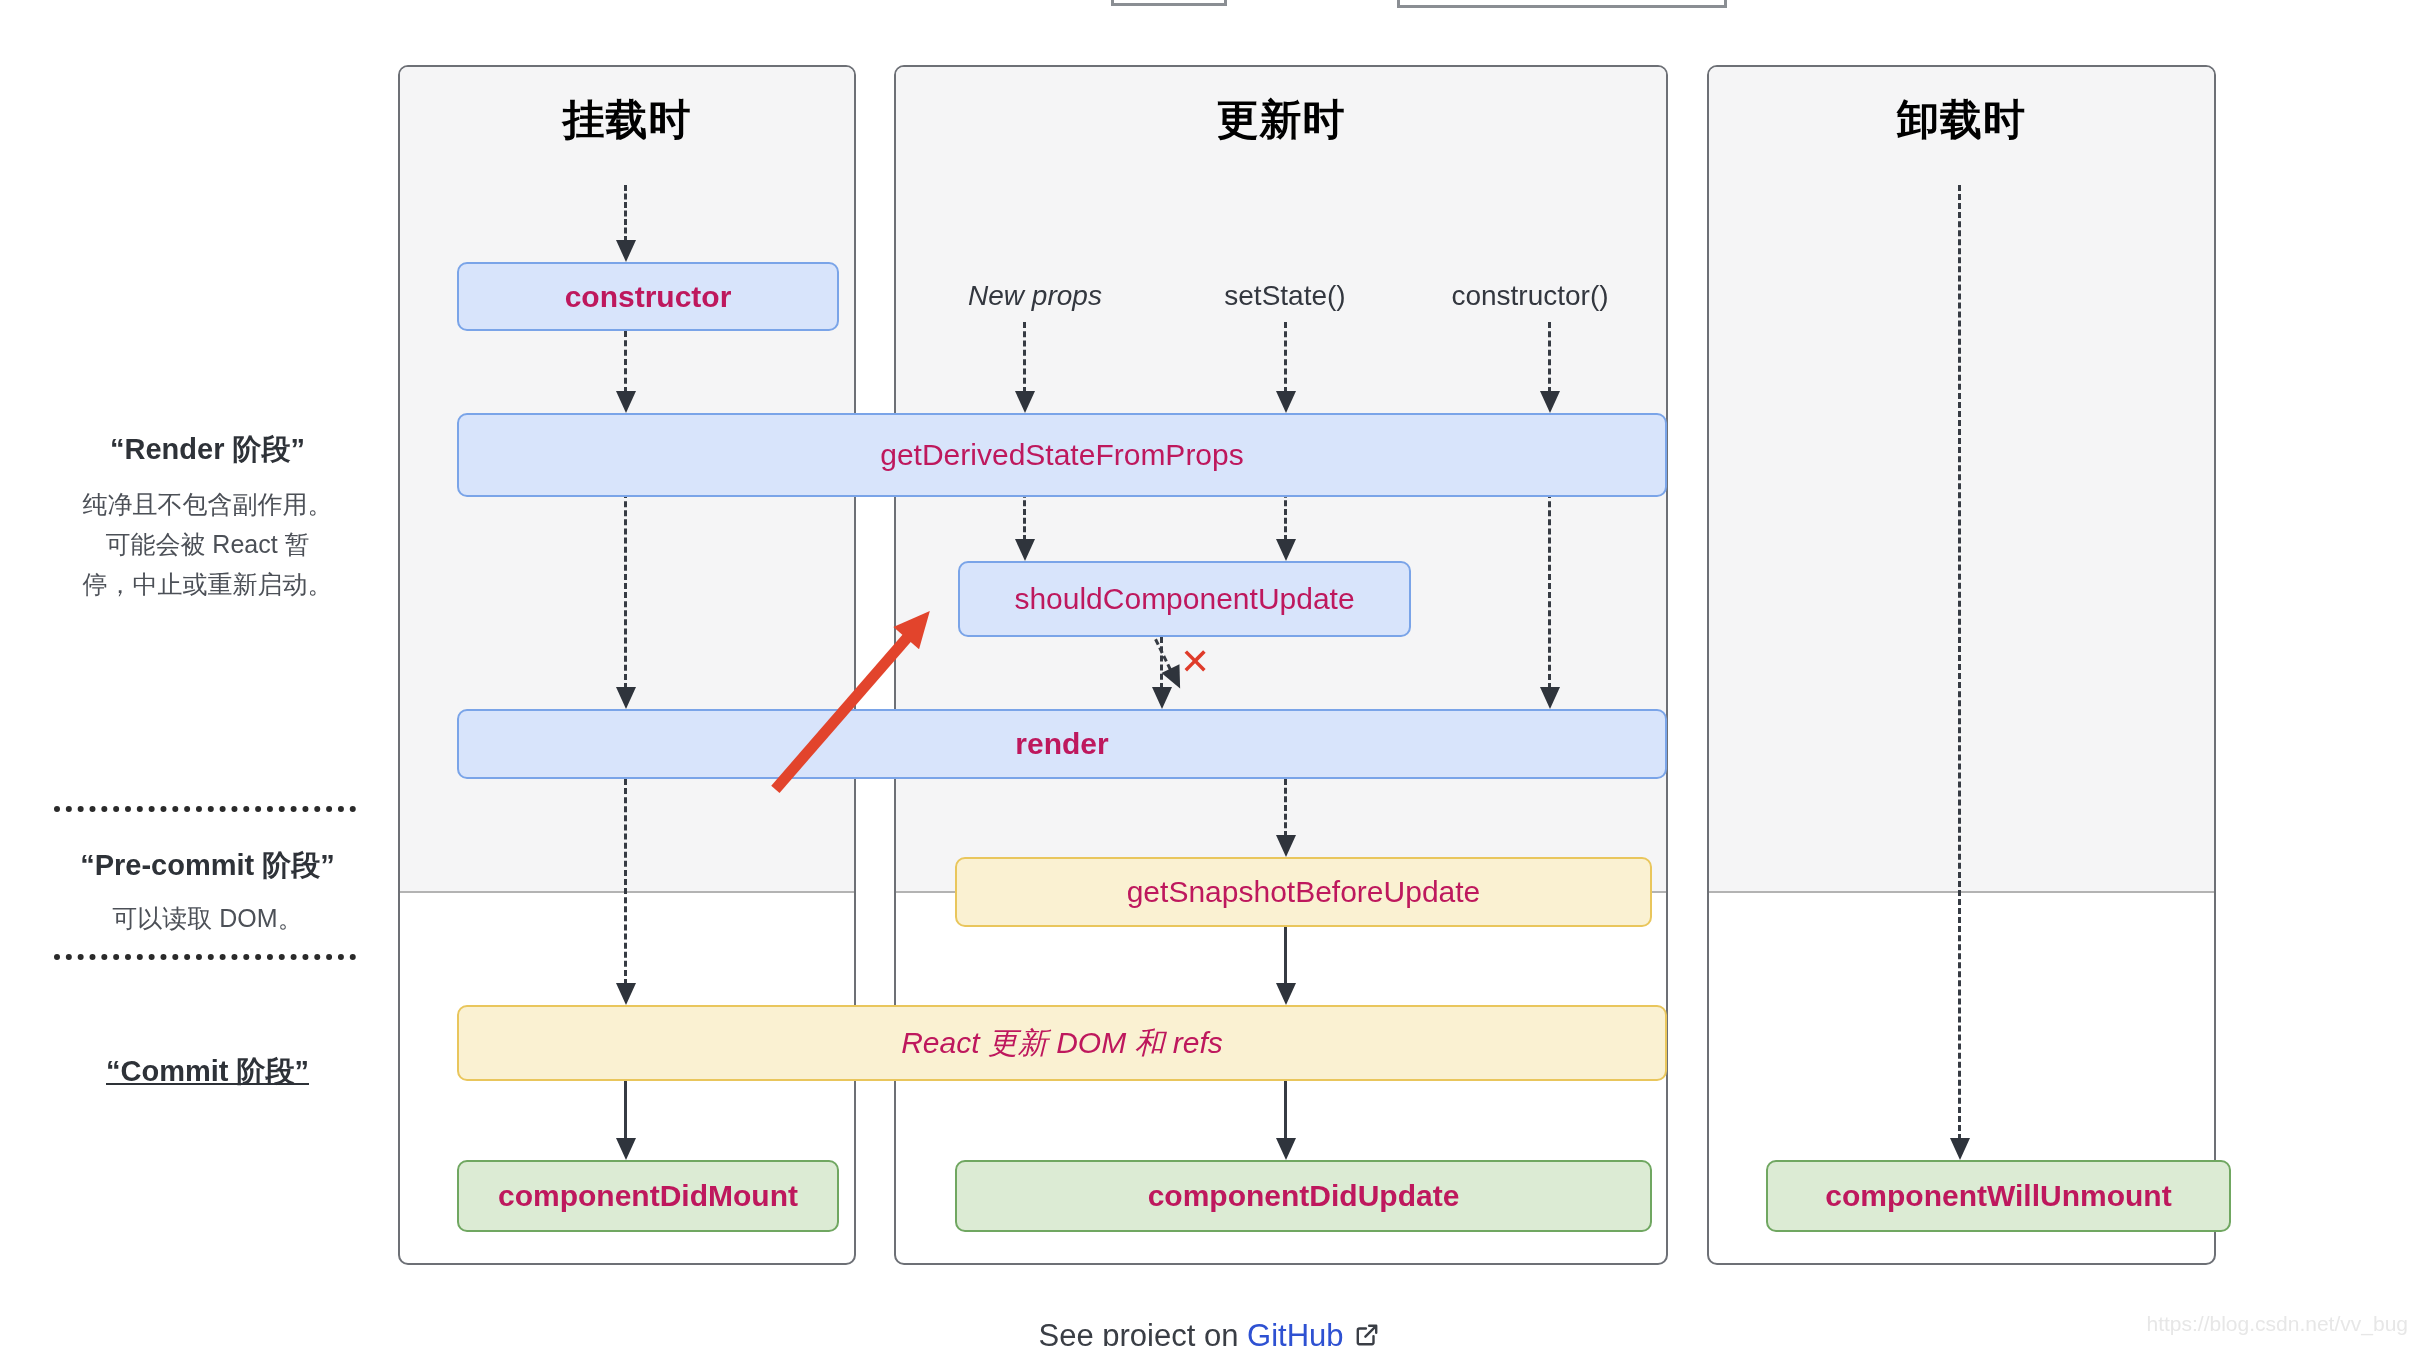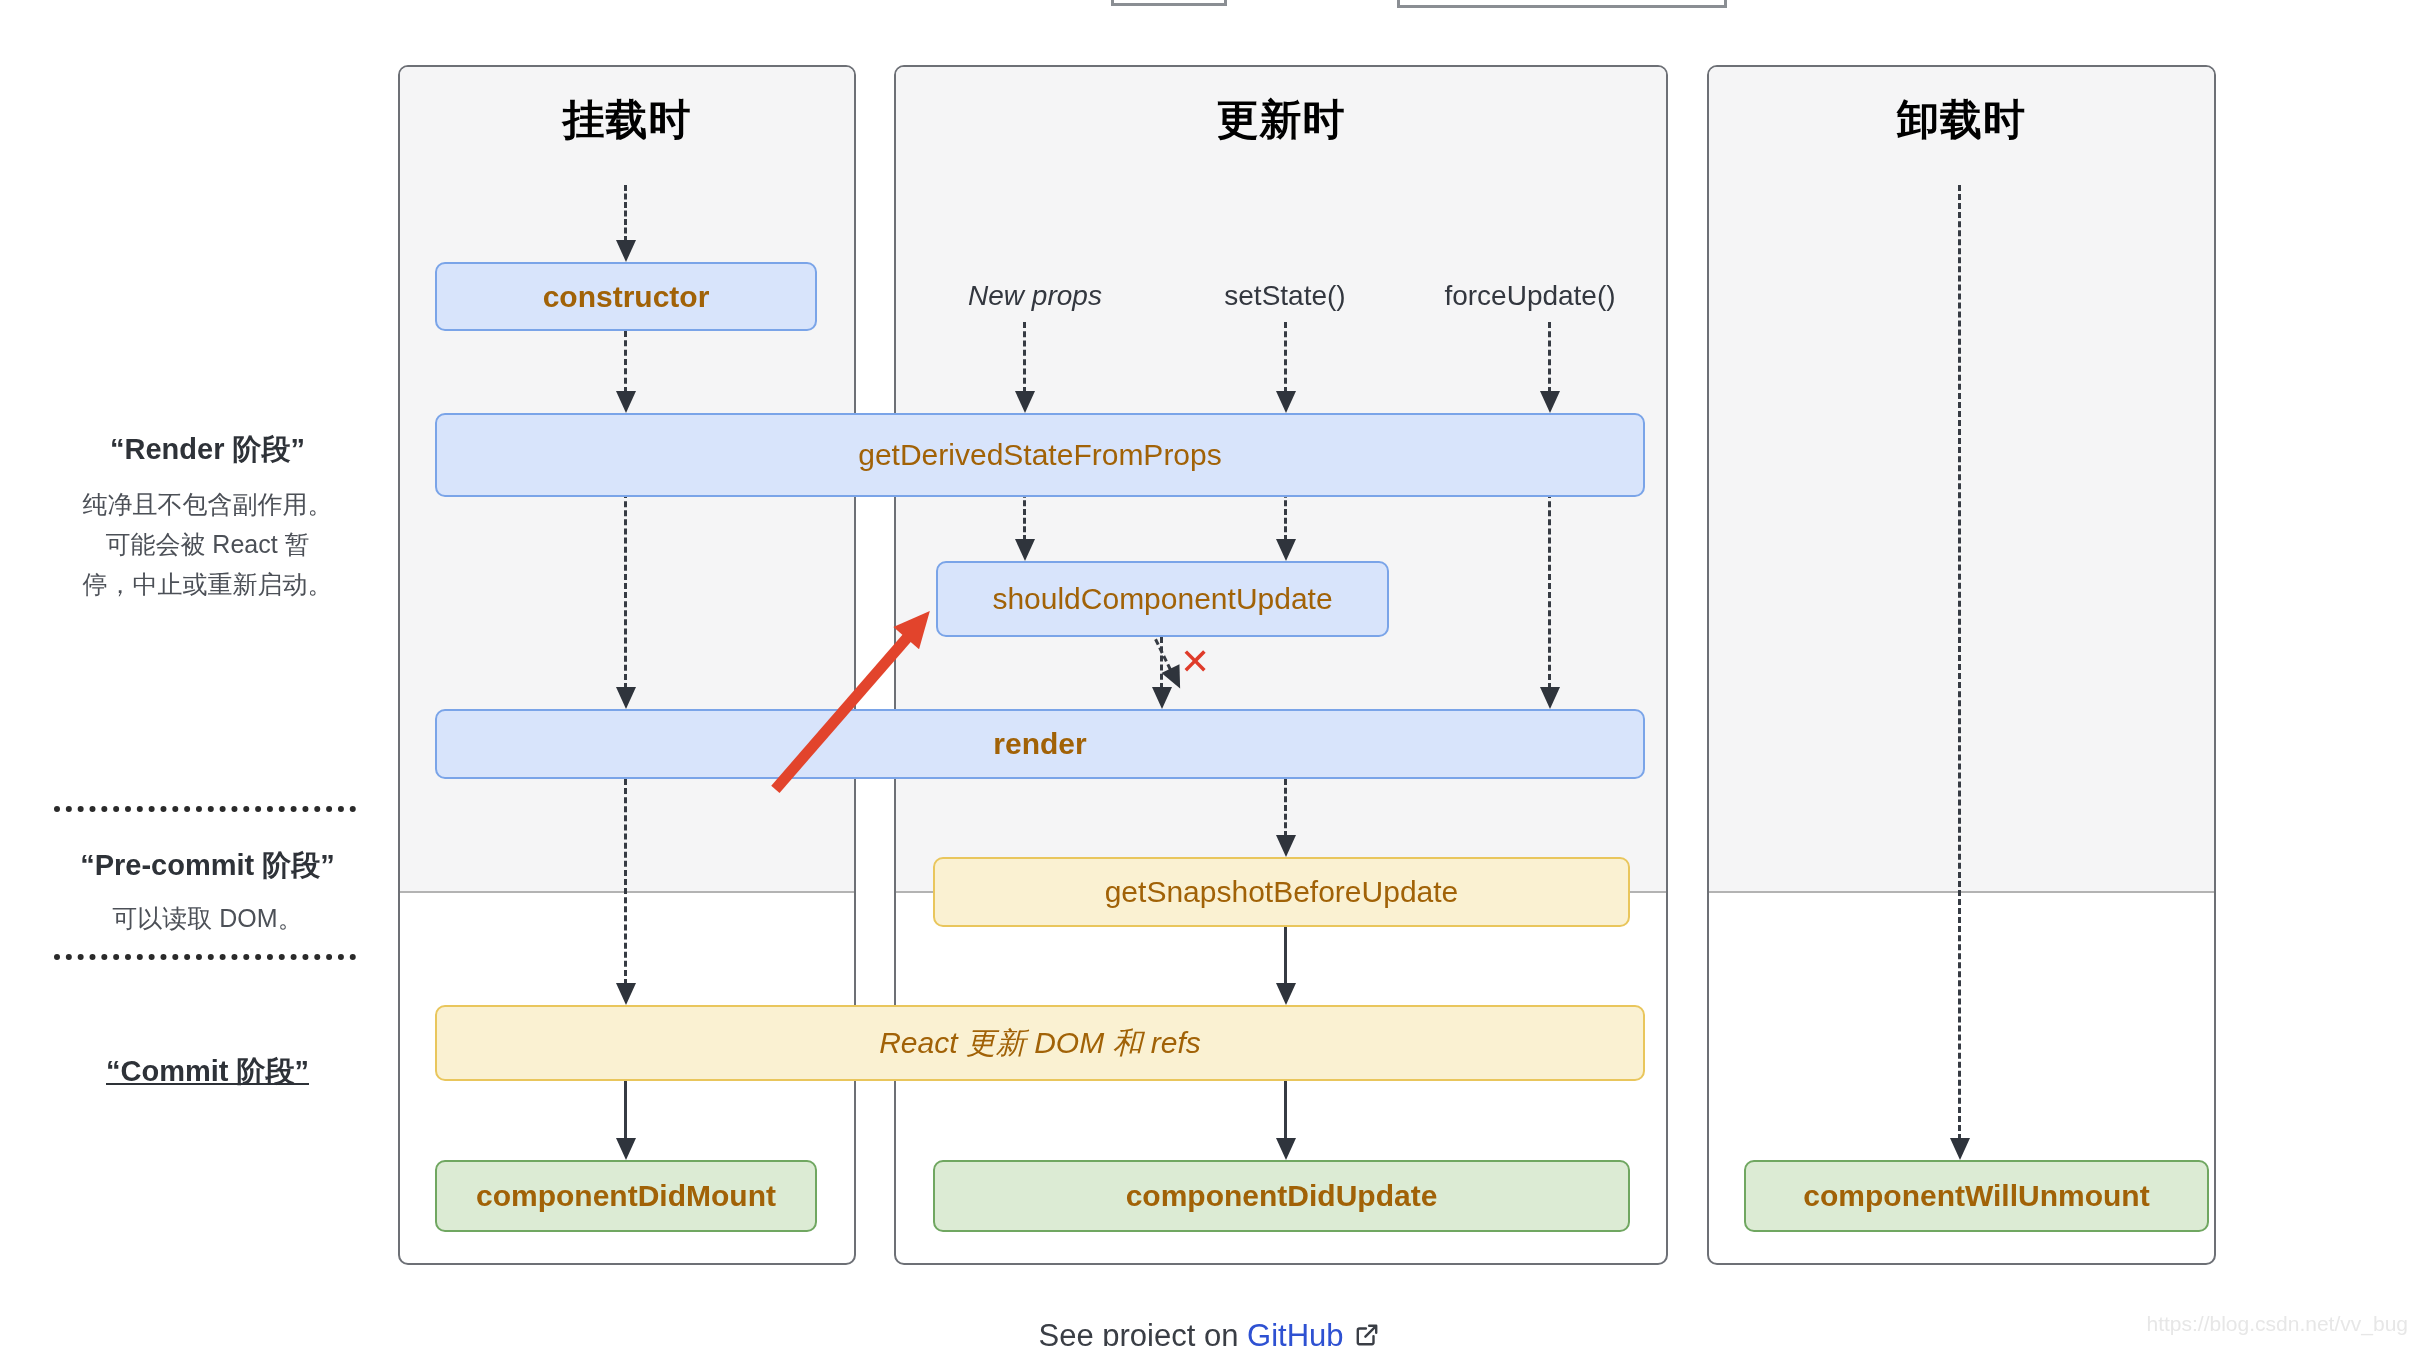--- a/index.html
+++ b/index.html
@@ -19,21 +19,21 @@
     background:#f5f5f6; border-bottom:2px solid #b3b3b3; box-sizing:border-box;
   }
   .col-title{
     position:absolute; top:92px; left:0; width:100%; text-align:center;
     font-size:42px; font-weight:600; color:#000000; letter-spacing:1px;
   }
   
   .box{
     position:absolute; box-sizing:border-box; border-radius:10px;
     display:flex; align-items:center; justify-content:center;
-    font-size:30px; color:#a16207; z-index:5; border-width:2.5px; border-style:solid;
+    font-size:30px; color:#be185d; z-index:5; border-width:2.5px; border-style:solid;margin-left:22px;
   }
   .box.blue{background:#d8e4fb; border-color:#7aa4e8;}
   .box.yellow{background:#faf1d2; border-color:#e9c65c;}
   .box.green{background:#dcebd4; border-color:#70a761;}
   .bold{font-weight:700;}
   .italic{font-style:italic;}
   
   .dline{position:absolute; width:0; border-left:3px dashed #363b43; z-index:3;}
   .sline{position:absolute; width:0; border-left:3px solid #363b43; z-index:3;}
   .ahead{
@@ -131,21 +131,21 @@
   <div class="col" style="left:1707px; width:509px;">
     <div class="grey-zone"></div>
   </div>
 
   <div class="col-title" style="left:398px; width:458px;">挂载时</div>
   <div class="col-title" style="left:894px; width:774px;">更新时</div>
   <div class="col-title" style="left:1707px; width:509px;">卸载时</div>
 
   <div class="trigger italic" style="left:940px; width:190px;">New props</div>
   <div class="trigger" style="left:1190px; width:190px;">setState()</div>
-  <div class="trigger" style="left:1430px; width:200px;">forceUpdate()</div>
+  <div class="trigger" style="left:1430px; width:200px;">constructor()</div>
 
   <div class="dline" style="left:624px; top:185px; height:57px;"></div>
   <div class="ahead" style="left:616px; top:240px;"></div>
 
   <div class="dline" style="left:624px; top:331px; height:62px;"></div>
   <div class="ahead" style="left:616px; top:391px;"></div>
 
   <div class="dline" style="left:1023px; top:322px; height:71px;"></div>
   <div class="ahead" style="left:1015px; top:391px;"></div>
 

